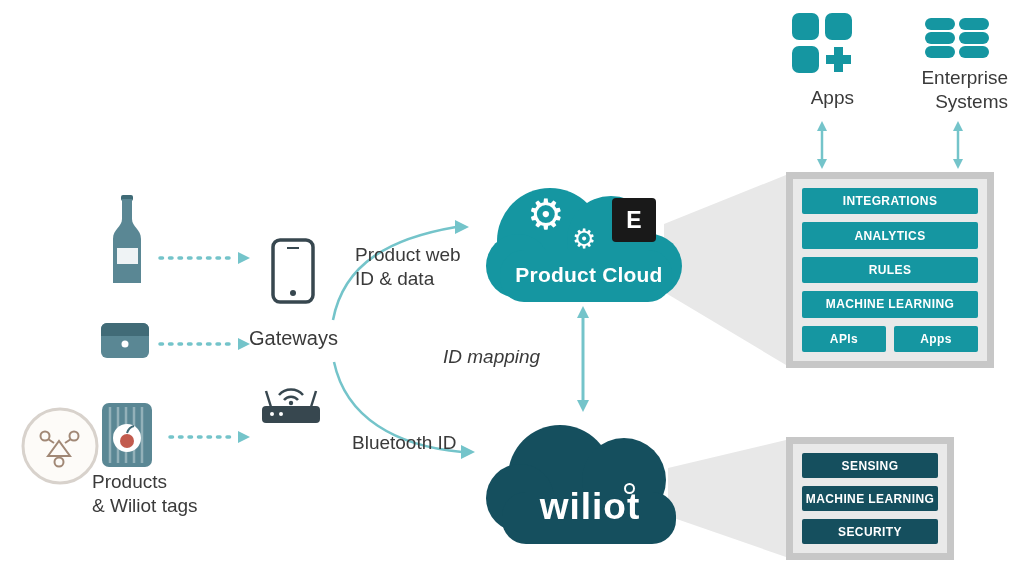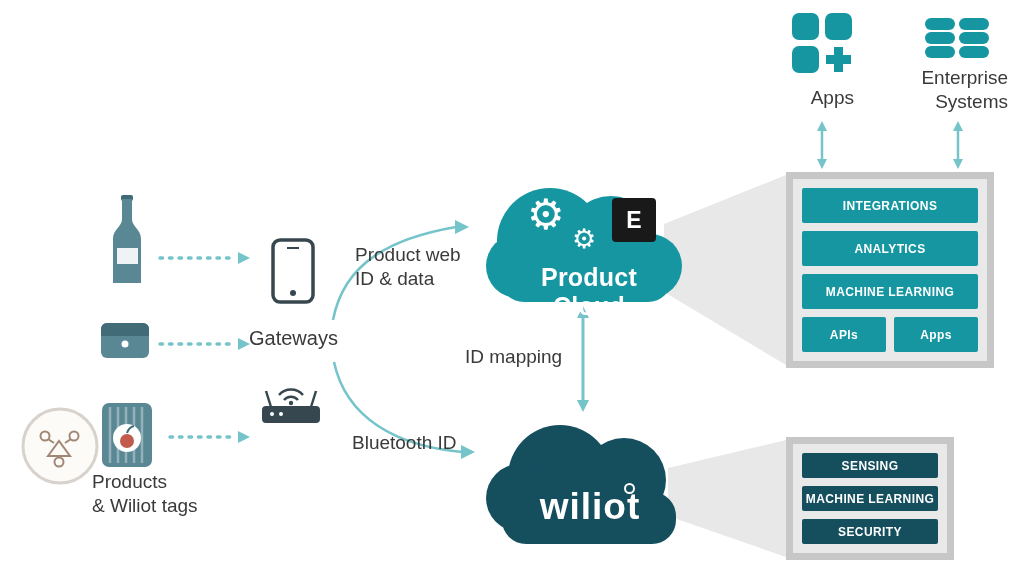--- a/index.html
+++ b/index.html
@@ -6,21 +6,21 @@
   #canvas{
     position:relative;width:1024px;height:580px;background:#ffffff;
     font-family:"Liberation Sans",sans-serif;color:#3a3a3a;overflow:hidden;
   }
   svg{position:absolute;left:0;top:0;}
   .lbl{position:absolute;font-size:19px;line-height:1.28;color:#3a3a3a;}
   .lbl span{display:block;}
   .center{text-align:right;}
   .cloud-label{
     position:absolute;left:503px;top:263px;width:172px;text-align:center;
-    color:#fff;font-size:25px;font-weight:bold;letter-spacing:.2px;
+    color:#fff;font-size:21px;font-weight:bold;letter-spacing:.2px;
   }
   .e-badge{
     position:absolute;left:612px;top:198px;width:44px;height:44px;border-radius:4px;
     background:#191919;color:#fff;font-weight:bold;font-size:23px;
     display:flex;align-items:center;justify-content:center;
   }
   .gear{position:absolute;color:#ffffff;line-height:1;}
   .gear-large{left:527px;top:194px;font-size:42px;}
   .gear-small{left:572px;top:226px;font-size:27px;}
   .wiliot-logo{
@@ -185,21 +185,21 @@
 
   <div class="lbl" style="left:249px;top:326px;font-size:20px;">Gateways</div>
 
   <div class="lbl" style="left:355px;top:243px;">
     <span>Product web</span>
     <span>ID &amp; data</span>
   </div>
 
   <div class="lbl" style="left:352px;top:431px;">Bluetooth ID</div>
 
-  <div class="lbl" style="left:465px;top:345px;">ID mapping</div>
+  <div class="lbl" style="left:443px;top:345px;font-style:italic;">ID mapping</div>
 
   <div class="lbl center" style="left:790px;top:86px;width:64px;">Apps</div>
 
   <div class="lbl center" style="left:908px;top:66px;width:100px;">
     <span>Enterprise</span>
     <span>Systems</span>
   </div>
 
   <span class="gear gear-large">⚙</span>
   <span class="gear gear-small">⚙</span>
@@ -207,20 +207,21 @@
   <div class="cloud-label">Product Cloud</div>
 
   <div class="wiliot-logo">
     <span style="display:inline;">wiliot</span>
     <span class="wiliot-ring"></span>
   </div>
 
   <div class="stack-box box-top">
     <div class="chip">INTEGRATIONS</div>
     <div class="chip">ANALYTICS</div>
+    <div class="chip">RULES</div>
     <div class="chip">MACHINE LEARNING</div>
     <div class="chip-row">
       <div class="chip">APIs</div>
       <div class="chip">Apps</div>
     </div>
   </div>
 
   <div class="stack-box box-bottom">
     <div class="chip chip-dark">SENSING</div>
     <div class="chip chip-dark">MACHINE LEARNING</div>

